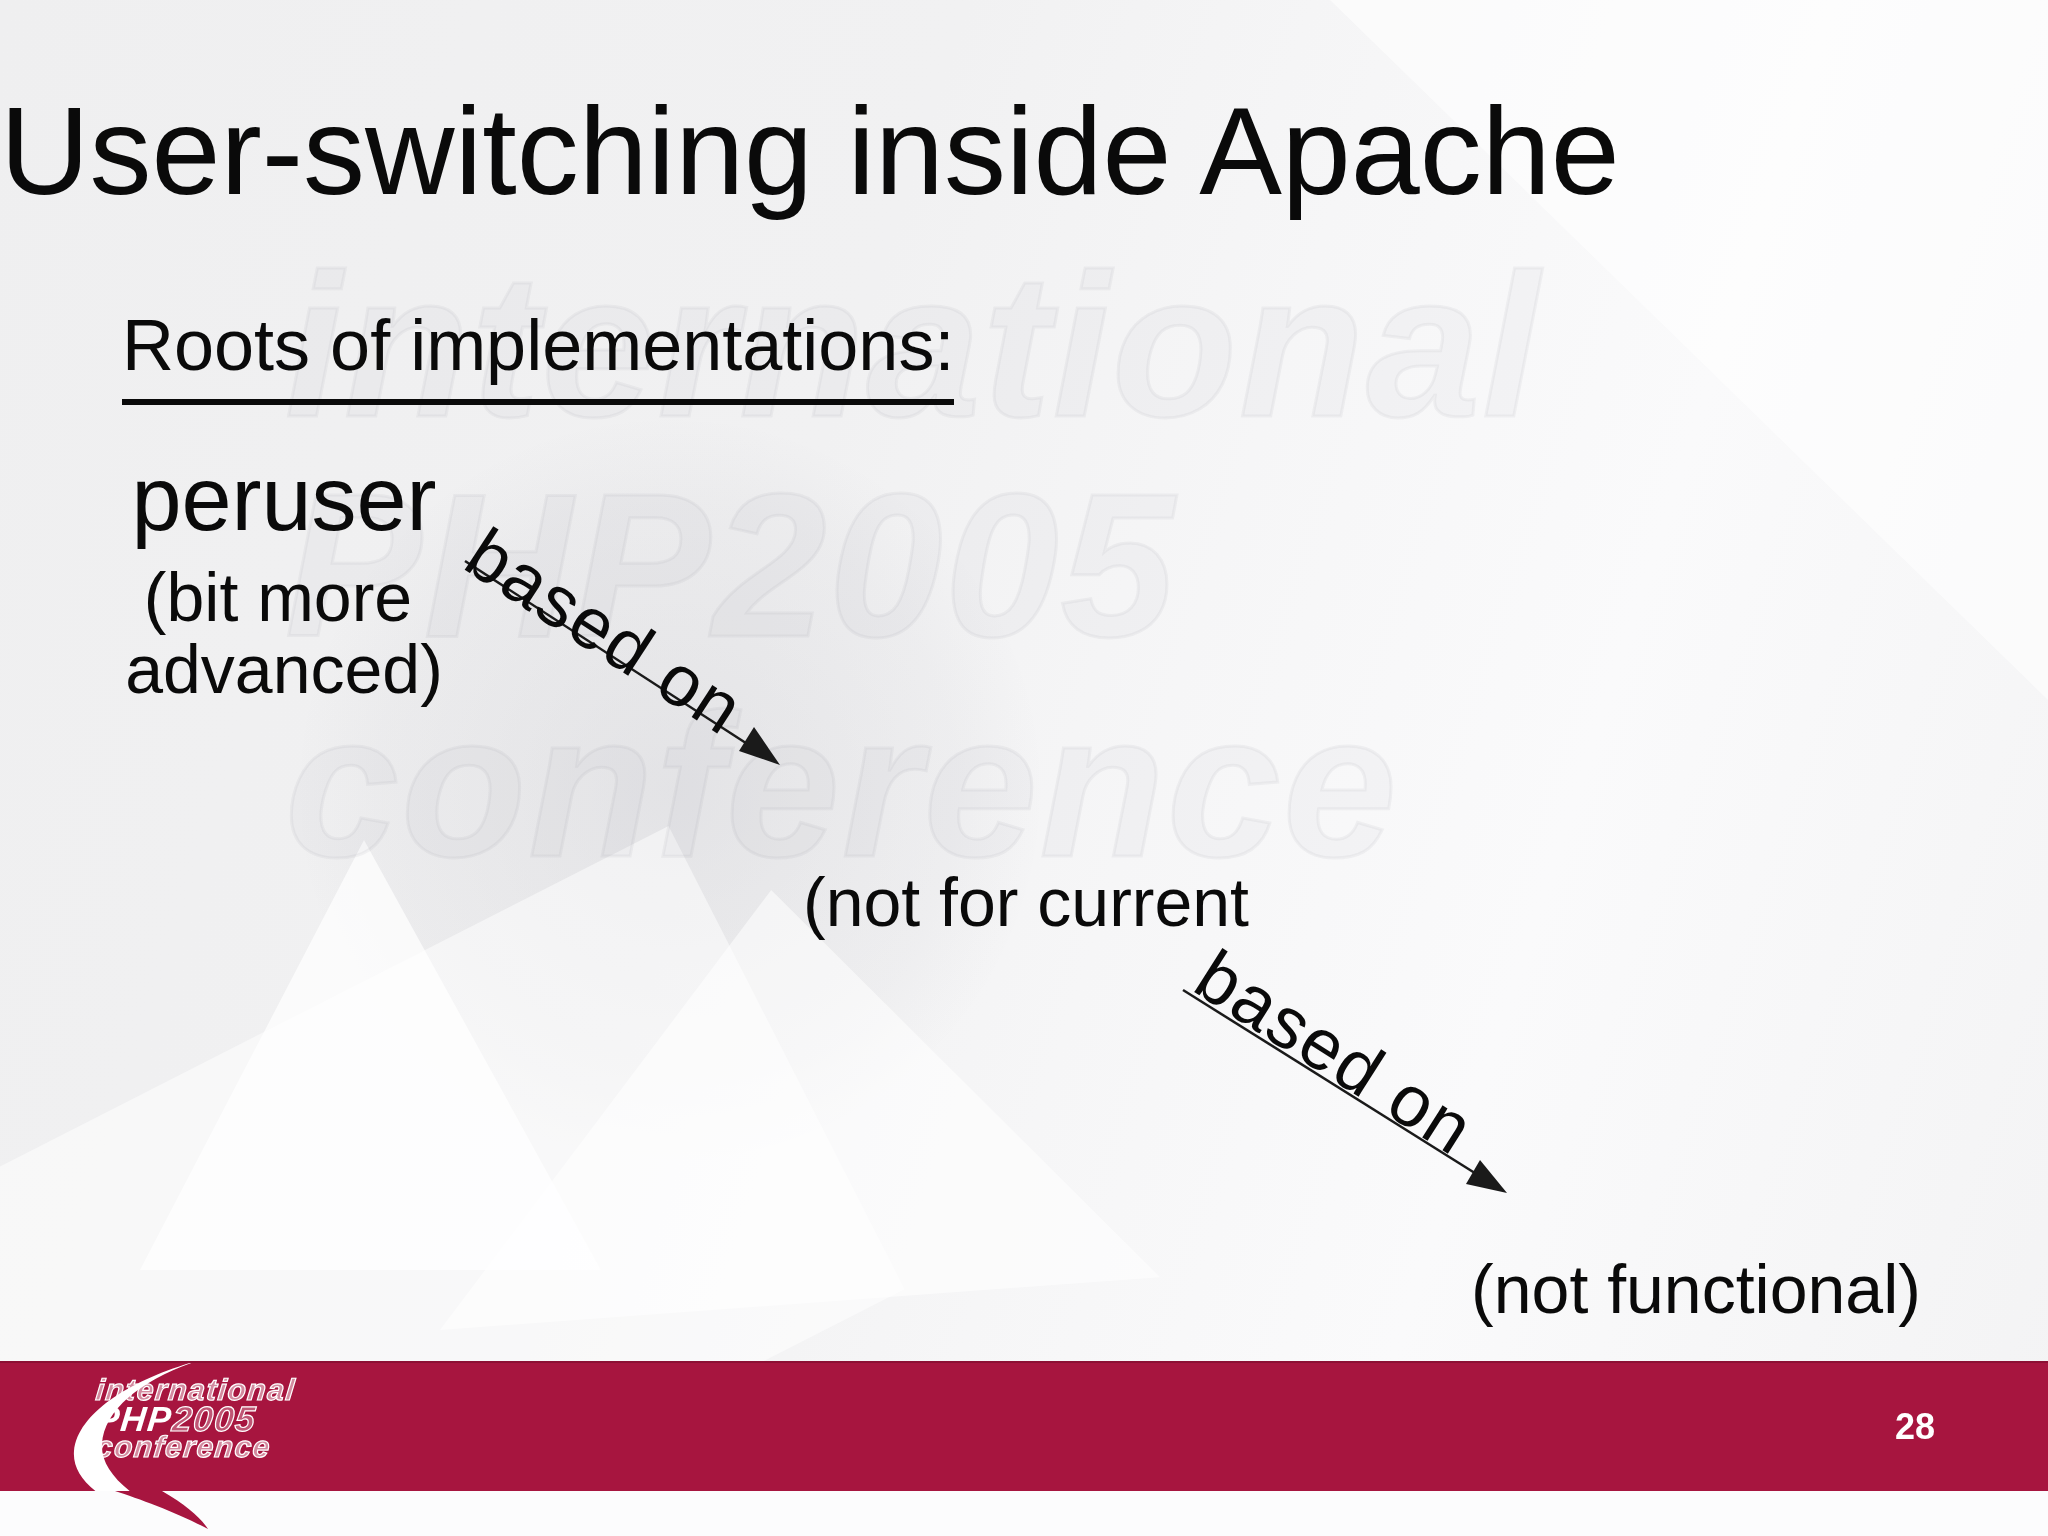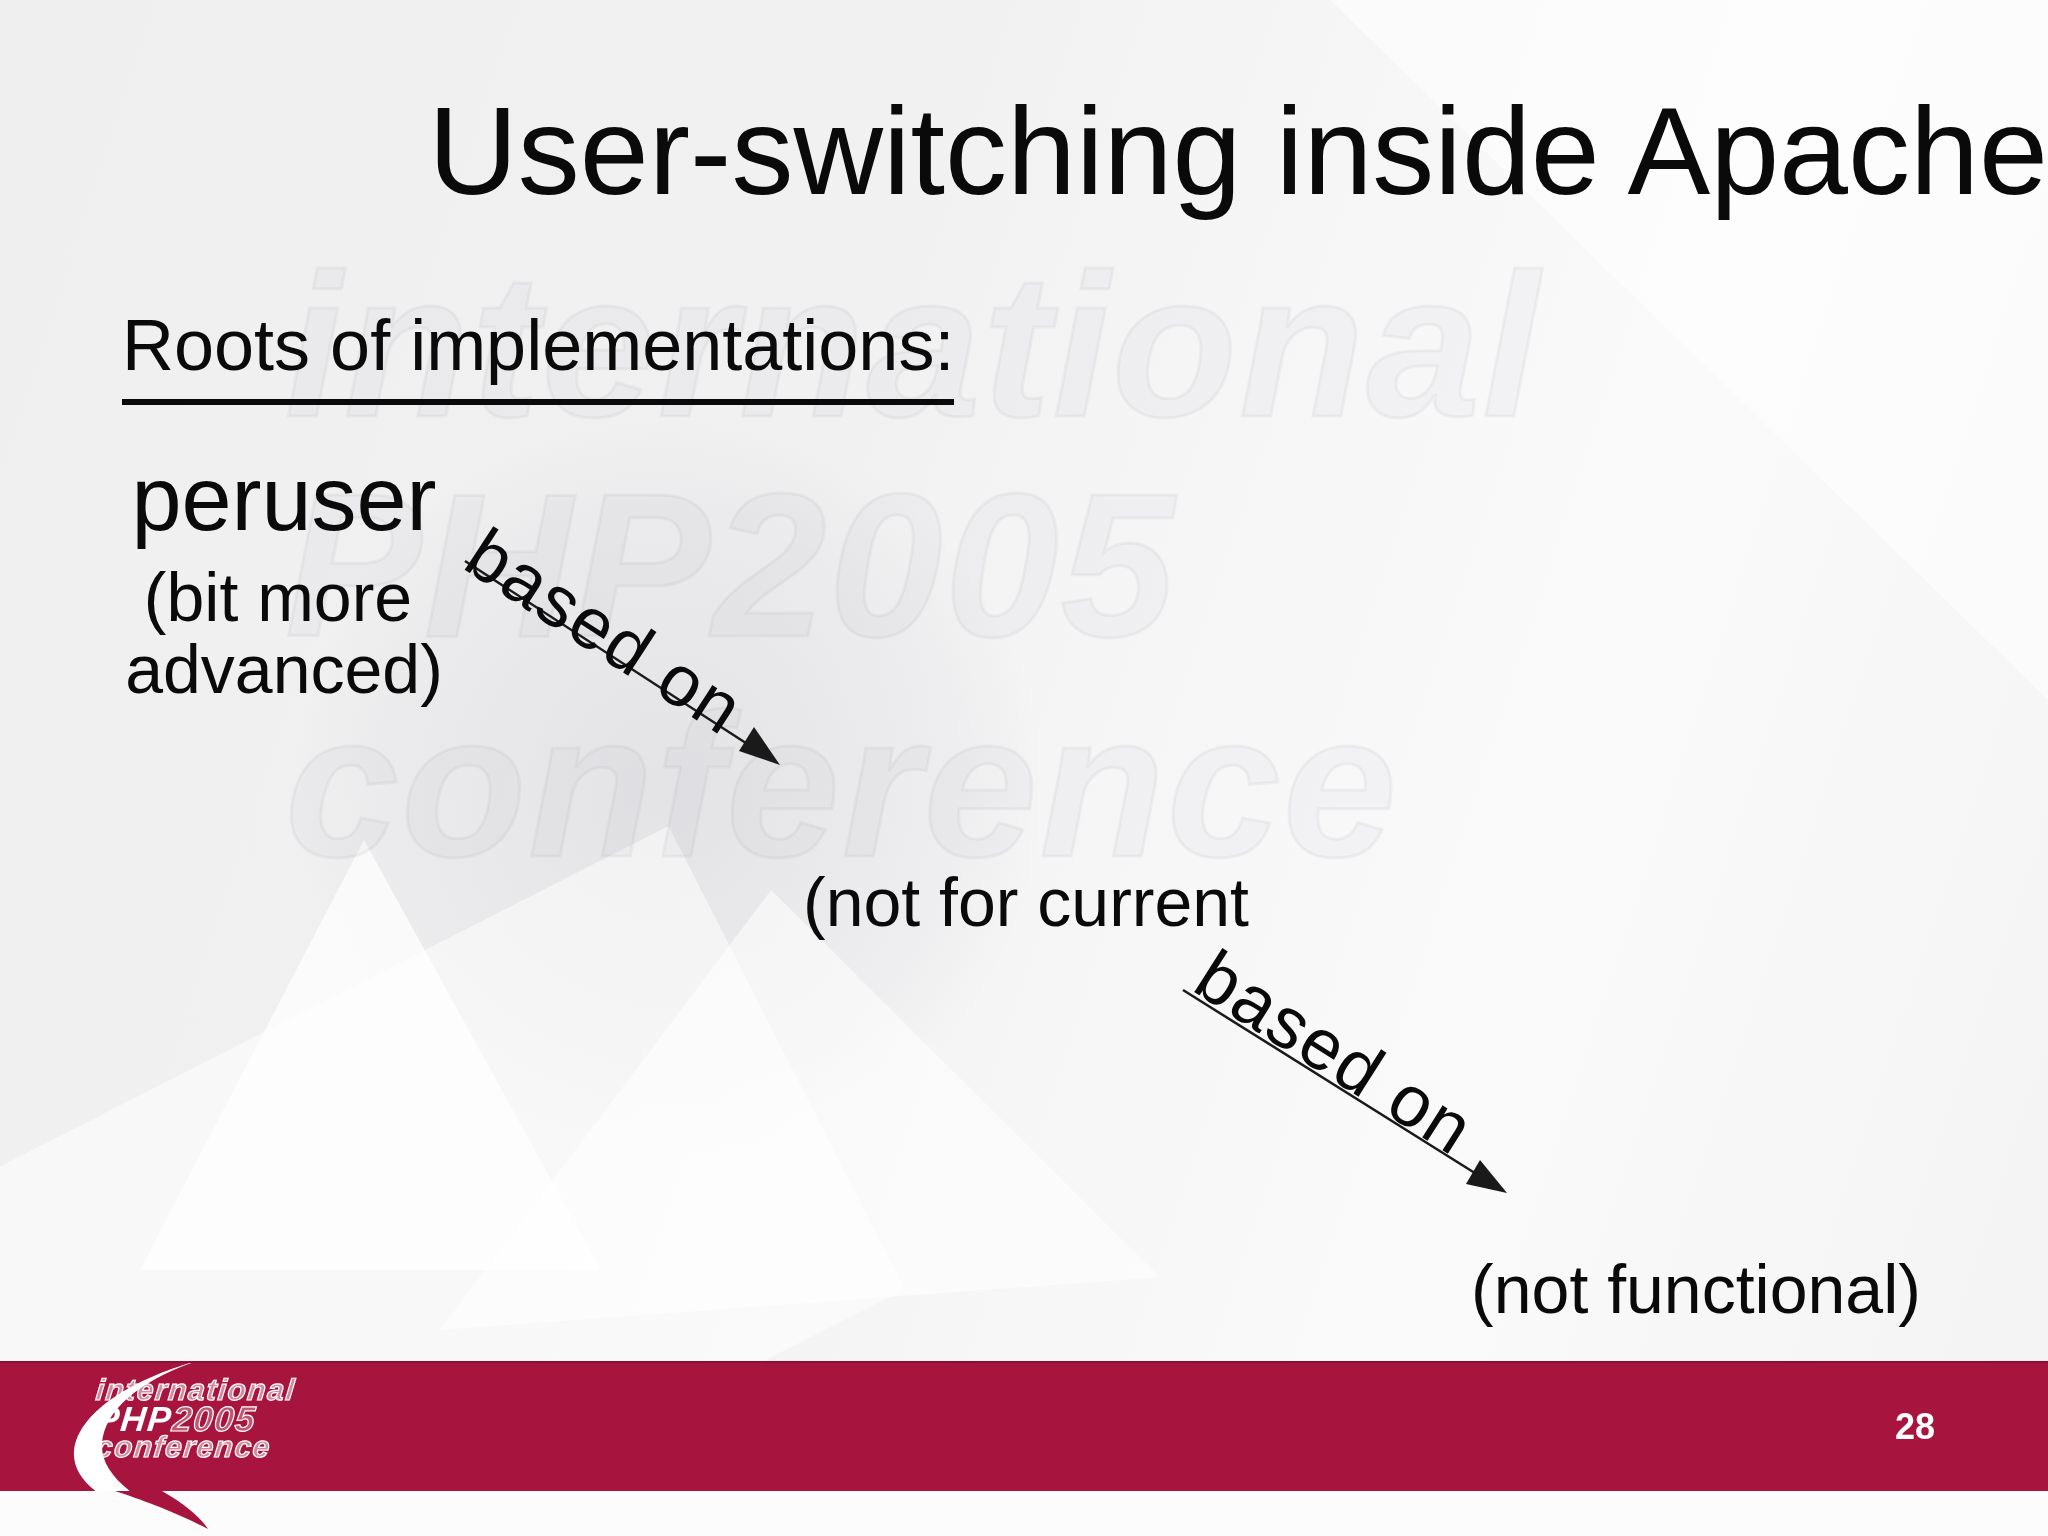--- a/index.html
+++ b/index.html
@@ -25,21 +25,21 @@
     background:rgba(255,255,255,0.72);clip-path:polygon(0% 100%,35% 0%,72% 100%);}
   .wm-tri2{left:440px;top:890px;width:720px;height:440px;z-index:1;
     background:rgba(255,255,255,0.55);clip-path:polygon(0% 100%,46% 0%,100% 88%);}
   .wm-band{left:-140px;top:1020px;width:980px;height:520px;z-index:1;
     background:rgba(255,255,255,0.5);transform:rotate(-27deg);}
   .wm-corner{left:1330px;top:0;width:718px;height:700px;z-index:1;
     background:rgba(255,255,255,0.55);clip-path:polygon(100% 0%,100% 100%,0% 0%);}
   
   .title{
     position:absolute;left:0;top:86px;width:100%;z-index:2;
-    font-size:124px;line-height:1.05;text-align:right;white-space:nowrap;
+    font-size:124px;line-height:1.05;text-align:left;white-space:nowrap;
   }
   .heading{
     position:absolute;left:122px;top:309px;z-index:2;
     font-size:72px;line-height:1.0;white-space:nowrap;display:inline-block;
     border-bottom:6px solid #0a0a0a;padding-bottom:18px;
   }
   .node-name{position:absolute;z-index:2;font-size:90px;line-height:1.0;white-space:nowrap;transform:translateX(-50%);}
   .node-note{position:absolute;z-index:2;font-size:68px;line-height:1.0;white-space:nowrap;transform:translateX(-50%);}
   .arrow-label{
     position:absolute;z-index:2;font-size:72px;line-height:1.0;letter-spacing:2px;white-space:nowrap;

